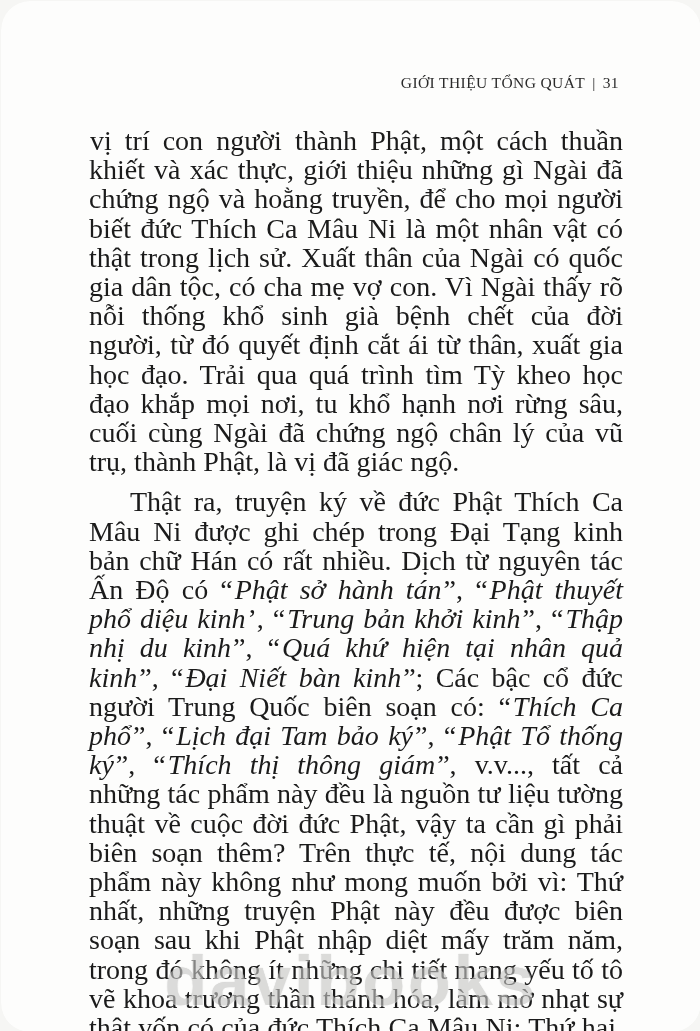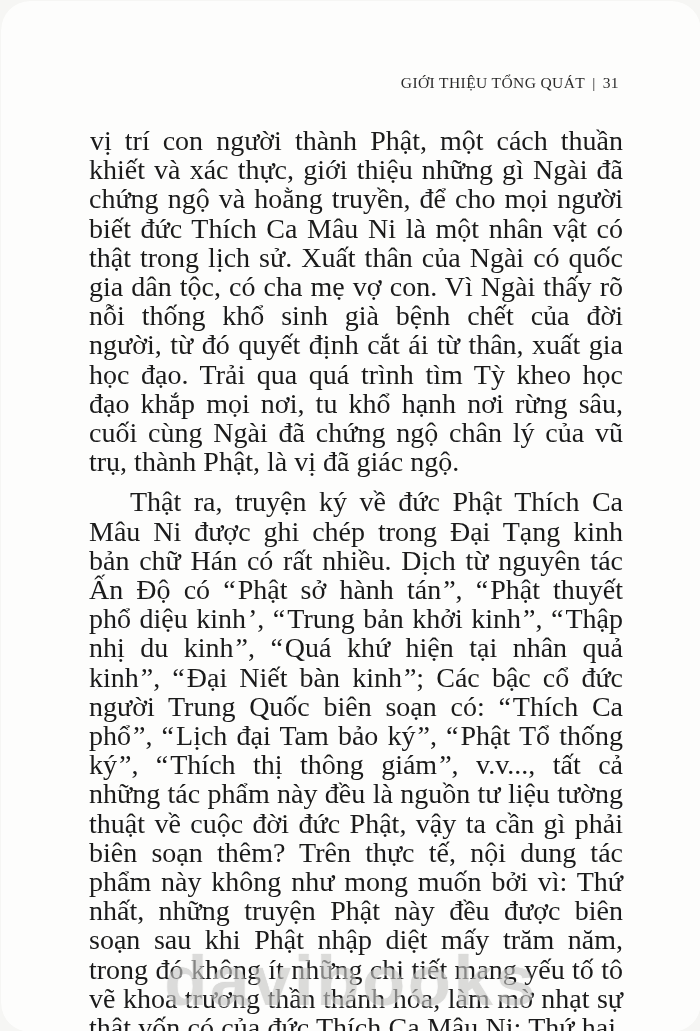--- a/index.html
+++ b/index.html
@@ -33,21 +33,21 @@
     width: 538px;
     font-size: 28px;
     line-height: 29.2px;
     color: #1b1b1b;
     text-align: justify;
     z-index: 2;
   }
   .para { margin: 0; }
   .para + .para { margin-top: 9px; }
   .para.indent { text-indent: 40px; }
-  .it { }
+  .it { font-style: italic; }
   .watermark {
     position: absolute;
     left: 50%;
     transform: translateX(-50%);
     bottom: 14px;
     text-align: left;
     z-index: 3;
     pointer-events: none;
     white-space: nowrap;
     margin-top: 16px;

